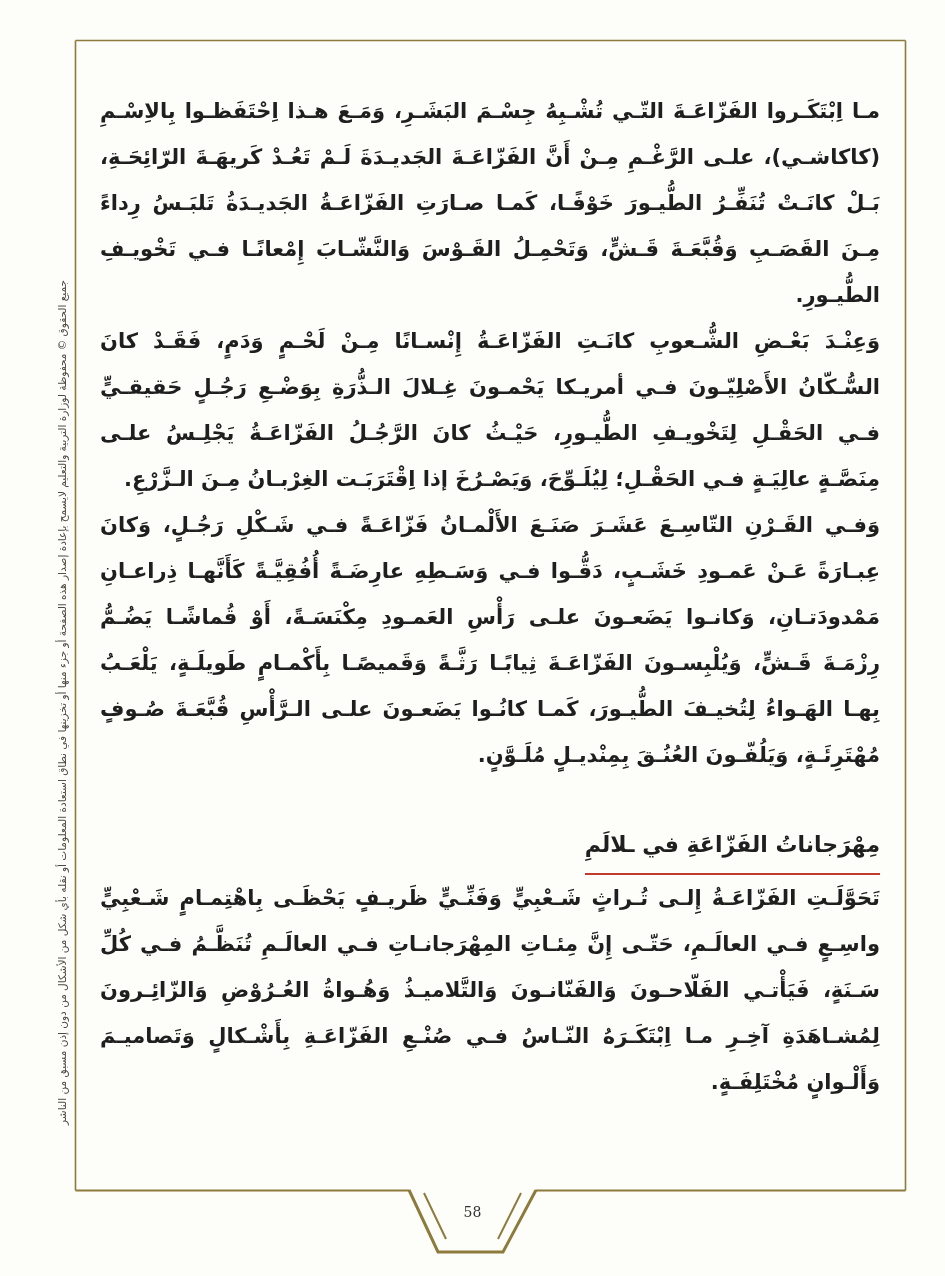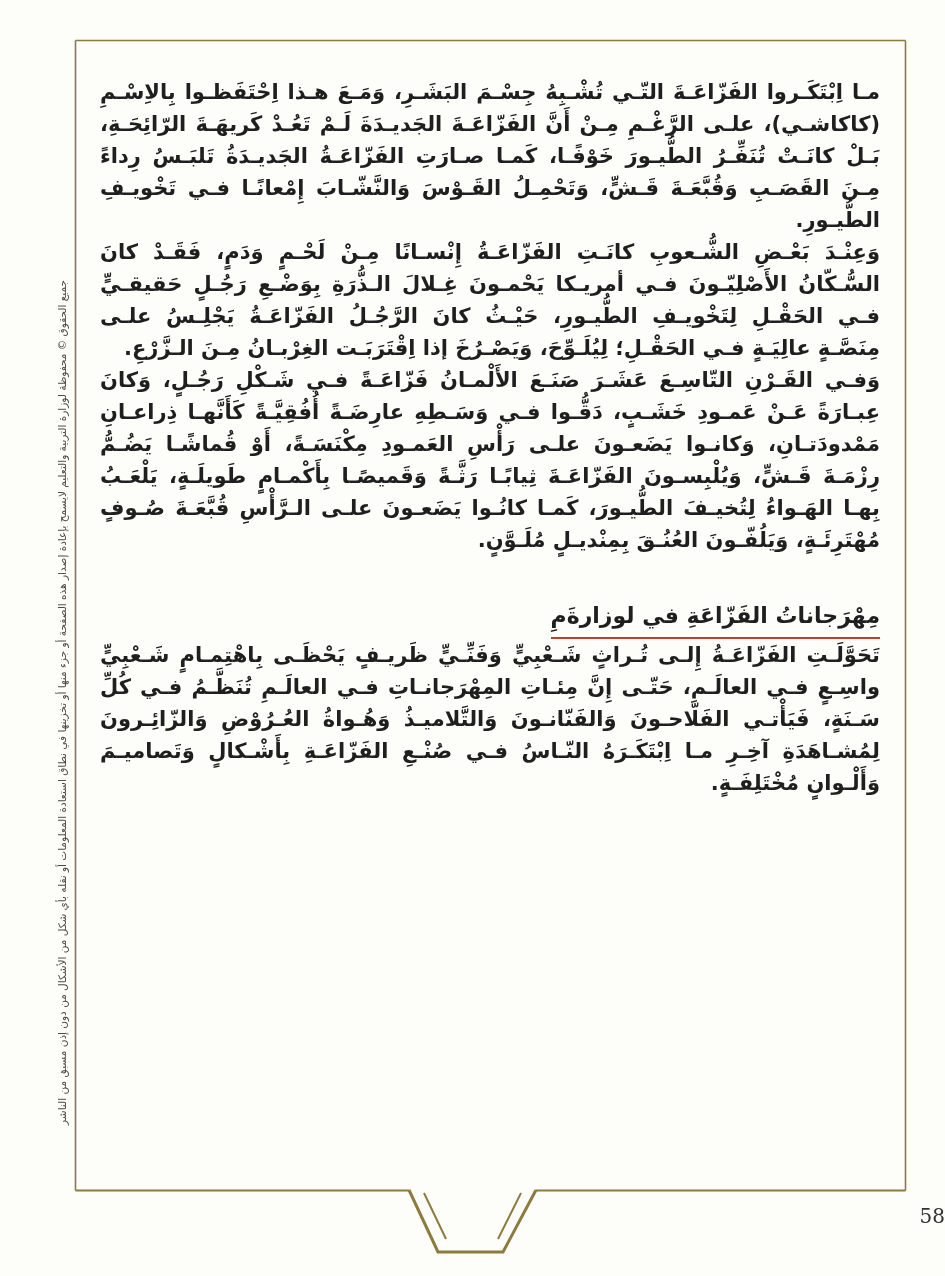--- a/index.html
+++ b/index.html
@@ -7,25 +7,25 @@
     position:relative;
     width:945px; height:1276px;
     background:#fdfdfa;
     overflow:hidden;
     font-family:"DejaVu Sans", sans-serif;
   }
   .frame-svg { position:absolute; left:0; top:0; width:945px; height:1276px; }
 
   .content {
     position:absolute;
-    top:76px; right:65px; left:100px;
+    top:88px; right:65px; left:100px;
     direction:rtl;
     text-align:justify;
     font-size:21px;
-    line-height:32px;
+    line-height:46px;
     font-weight:bold;
     color:#1f1f1f;
   }
   .content p { margin:0; }
 
   .section-heading-wrap { margin-top:44px; }
   .section-heading {
     display:inline-block;
     font-size:22px;
     font-weight:bold;
@@ -45,21 +45,22 @@
     font-size:10.5px;
     line-height:16px;
     color:#4a4a45;
     white-space:nowrap;
   }
 
   .page-number {
     position:absolute;
     left:0; right:0;
     top:1204px;
-    font-size:20px;
+    text-align:center;
+    font-size:14px;
     color:#333;
     font-family:"DejaVu Serif", serif;
   }
 </style>
 </head>
 <body>
 
 <div class="page">
 
   <svg class="frame-svg" width="945" height="1276" viewBox="0 0 945 1276" aria-hidden="true">
@@ -76,21 +77,21 @@
   </svg>
 
   <div class="copyright">جميع الحقوق © محفوظة لوزارة التربية والتعليم لايسمح بإعادة إصدار هذه الصفحة أو جزء منها أو تخزينها في نطاق استعادة المعلومات أو نقله بأي شكل من الأشكال من دون إذن مسبق من الناشر</div>
 
   <div class="content">
     <p>مـا اِبْتَكَـروا الفَزّاعَـةَ التّـي تُشْـبِهُ جِسْـمَ البَشَـرِ، وَمَـعَ هـذا اِحْتَفَظـوا بِالاِسْـمِ (كاكاشـي)، علـى الرَّغْـمِ مِـنْ أَنَّ الفَزّاعَـةَ الجَديـدَةَ لَـمْ تَعُـدْ كَريهَـةَ الرّائِحَـةِ، بَـلْ كانَـتْ تُنَفِّـرُ الطُّيـورَ خَوْفًـا، كَمـا صـارَتِ الفَزّاعَـةُ الجَديـدَةُ تَلبَـسُ رِداءً مِـنَ القَصَـبِ وَقُبَّعَـةَ قَـشٍّ، وَتَحْمِـلُ القَـوْسَ وَالنَّشّـابَ إِمْعانًـا فـي تَخْويـفِ الطُّيـورِ.</p>
     <p>وَعِنْـدَ بَعْـضِ الشُّـعوبِ كانَـتِ الفَزّاعَـةُ إِنْسـانًا مِـنْ لَحْـمٍ وَدَمٍ، فَقَـدْ كانَ السُّـكّانُ الأَصْلِيّـونَ فـي أمريـكا يَحْمـونَ غِـلالَ الـذُّرَةِ بِوَضْـعِ رَجُـلٍ حَقيقـيٍّ فـي الحَقْـلِ لِتَخْويـفِ الطُّيـورِ، حَيْـثُ كانَ الرَّجُـلُ الفَزّاعَـةُ يَجْلِـسُ علـى مِنَصَّـةٍ عالِيَـةٍ فـي الحَقْـلِ؛ لِيُلَـوِّحَ، وَيَصْـرُخَ إذا اِقْتَرَبَـت الغِرْبـانُ مِـنَ الـزَّرْعِ.</p>
     <p>وَفـي القَـرْنِ التّاسِـعَ عَشَـرَ صَنَـعَ الأَلْمـانُ فَزّاعَـةً فـي شَـكْلِ رَجُـلٍ، وَكانَ عِبـارَةً عَـنْ عَمـودِ خَشَـبٍ، دَقُّـوا فـي وَسَـطِهِ عارِضَـةً أُفُقِيَّـةً كَأَنَّهـا ذِراعـانِ مَمْدودَتـانِ، وَكانـوا يَضَعـونَ علـى رَأْسِ العَمـودِ مِكْنَسَـةً، أَوْ قُماشًـا يَضُـمُّ رِزْمَـةَ قَـشٍّ، وَيُلْبِسـونَ الفَزّاعَـةَ ثِيابًـا رَثَّـةً وَقَميصًـا بِأَكْمـامٍ طَويلَـةٍ، يَلْعَـبُ بِهـا الهَـواءُ لِتُخيـفَ الطُّيـورَ، كَمـا كانُـوا يَضَعـونَ علـى الـرَّأْسِ قُبَّعَـةَ صُـوفٍ مُهْتَرِئَـةٍ، وَيَلُفّـونَ العُنُـقَ بِمِنْديـلٍ مُلَـوَّنٍ.</p>
 
     <div class="section-heading-wrap">
-      <span class="section-heading">مِهْرَجاناتُ الفَزّاعَةِ في لوزارةَمِ</span>
+      <span class="section-heading">مِهْرَجاناتُ الفَزّاعَةِ في ـلالَمِ</span>
     </div>
 
     <p class="section-body">تَحَوَّلَـتِ الفَزّاعَـةُ إِلـى تُـراثٍ شَـعْبِيٍّ وَفَنِّـيٍّ ظَريـفٍ يَحْظَـى بِاهْتِمـامٍ شَـعْبِيٍّ واسِـعٍ فـي العالَـمِ، حَتّـى إِنَّ مِئـاتِ المِهْرَجانـاتِ فـي العالَـمِ تُنَظَّـمُ فـي كُلِّ سَـنَةٍ، فَيَأْتـي الفَلّاحـونَ وَالفَنّانـونَ وَالتَّلاميـذُ وَهُـواةُ العُـرُوْضِ وَالزّائِـرونَ لِمُشـاهَدَةِ آخِـرِ مـا اِبْتَكَـرَهُ النّـاسُ فـي صُنْـعِ الفَزّاعَـةِ بِأَشْـكالٍ وَتَصاميـمَ وَأَلْـوانٍ مُخْتَلِفَـةٍ.</p>
   </div>
 
   <div class="page-number">58</div>
 
 </div>
 
 </body></html>

